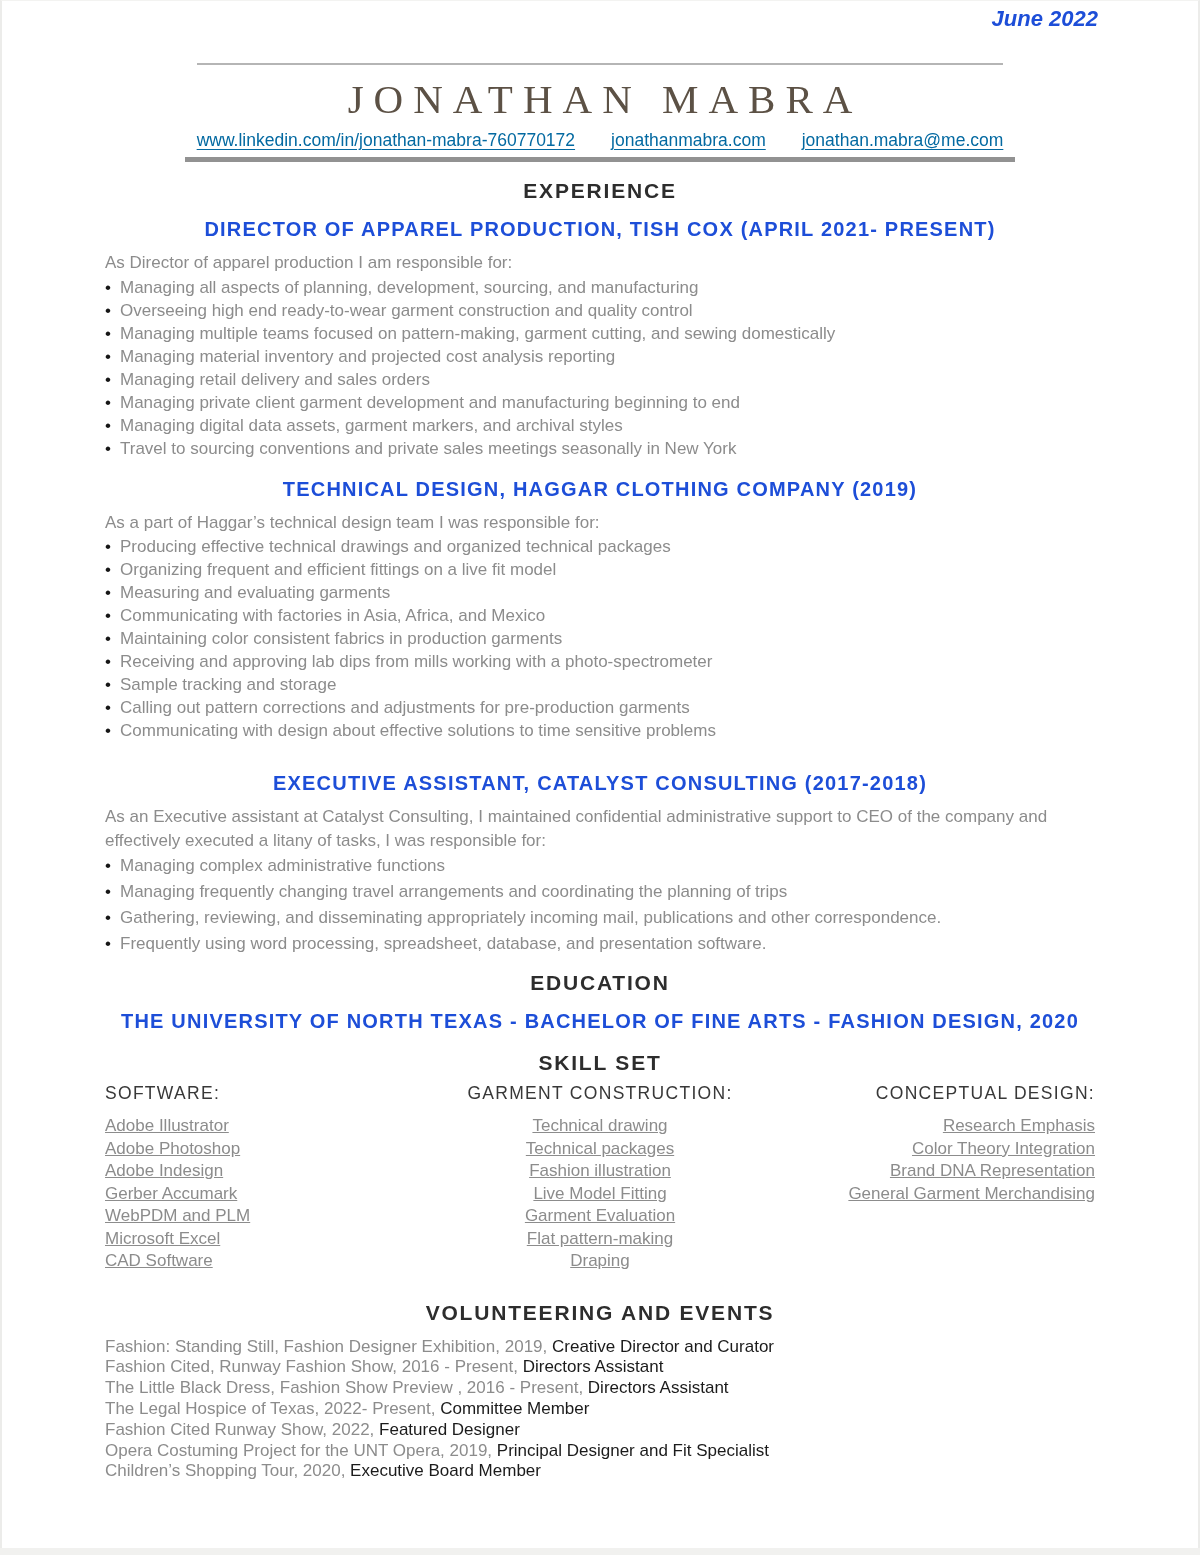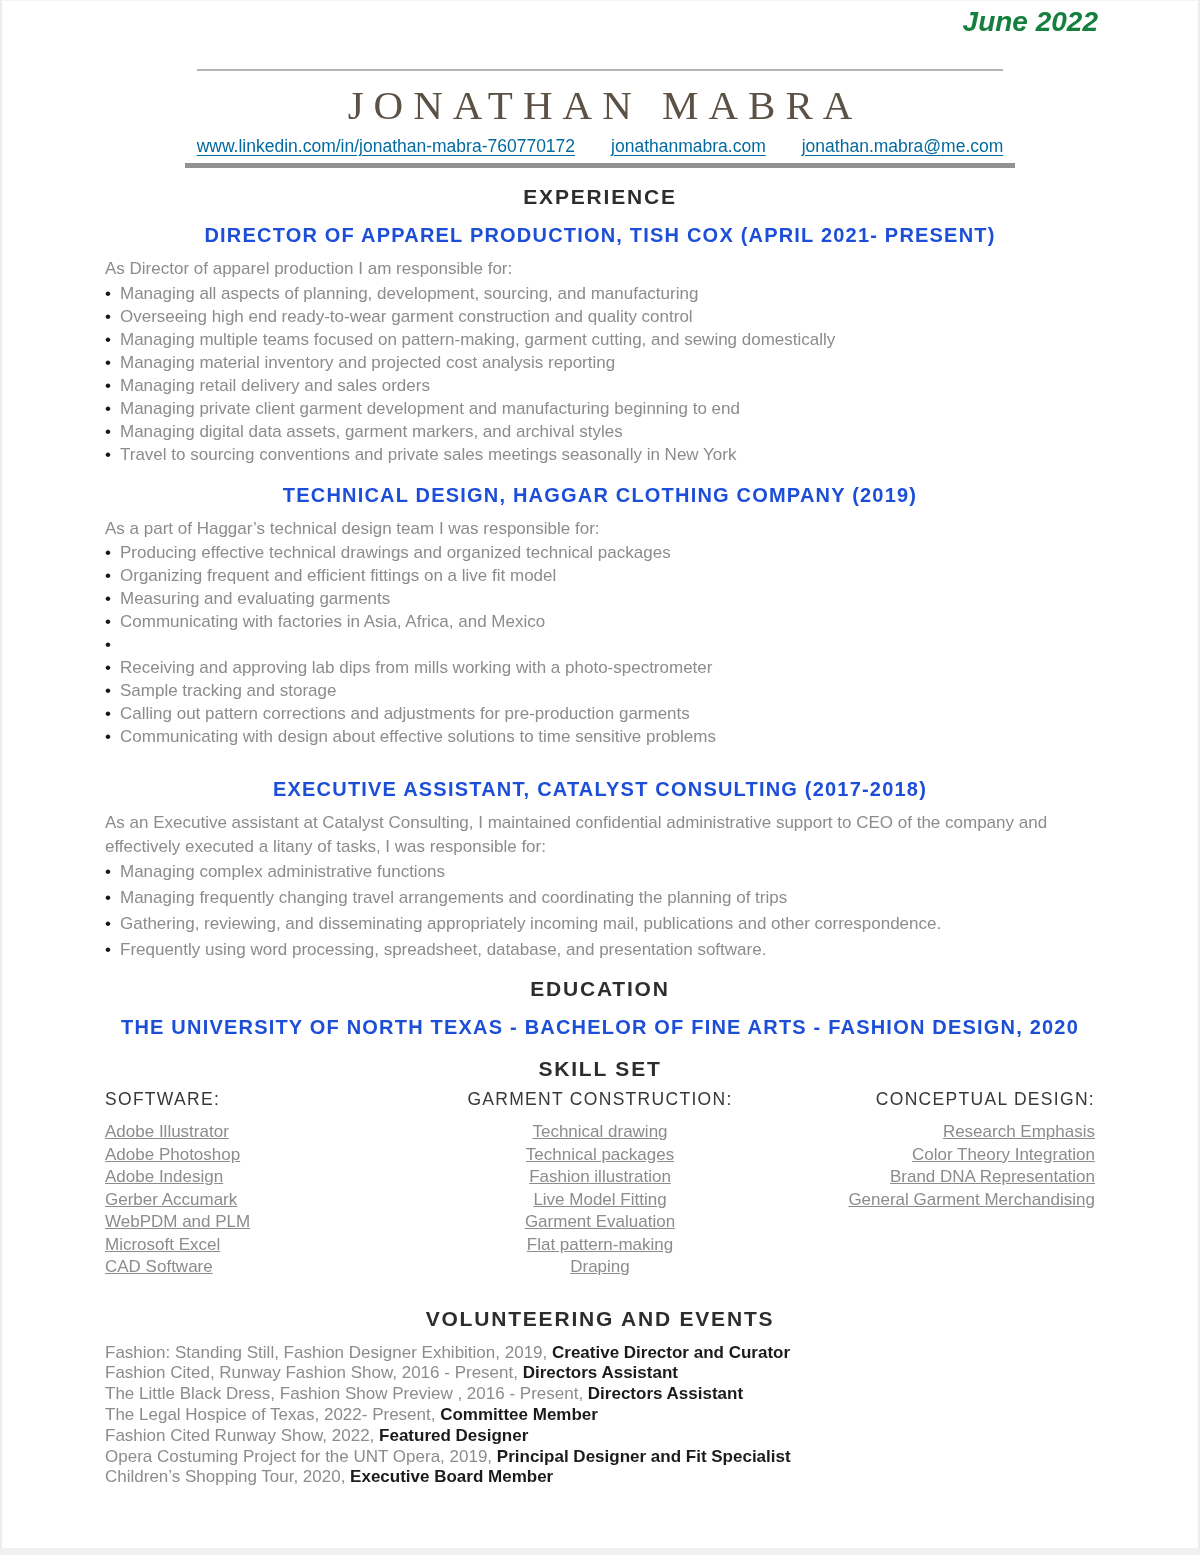--- a/index.html
+++ b/index.html
@@ -16,22 +16,22 @@
     border-left:2px solid #ececea;
     border-right:2px solid #ececea;
     border-top:1px solid #f3f3f1;
     overflow:hidden;
   }
   .content { padding:0 103px; }
 
   .date {
     text-align:right;
     padding:5px 100px 0 0;
-    font-size:28px; font-style:italic; font-weight:600;
-    color:#15803d;
+    font-size:22px; font-style:italic; font-weight:600;
+    color:#1d4ed8;
   }
   .rule-thin {
     width:806px; height:2px; background:#b5b5b5;
     margin:31px auto 0;
   }
   .name {
     margin:12px 0 0; text-align:center;
     font-family:"Liberation Serif", serif; font-weight:400;
     font-size:41px; line-height:1.1;
     letter-spacing:10px; text-indent:10px;
@@ -77,21 +77,21 @@
   .skill-head {
     font-size:17.5px; letter-spacing:1.3px; font-weight:400; color:#383838;
   }
   ul.skill-items {
     list-style:none; margin:11px 0 0; padding:0;
     font-size:17px; line-height:22.5px; color:#8c8c8c;text-decoration:underline;
   }
 
   .vol-list { margin-top:12px; }
   .vol-line { font-size:17px; line-height:20.8px; color:#8c8c8c; }
-  .vol-line b { color:#1b1b1b; font-weight:700; }
+  .vol-line b { color:#1b1b1b; font-weight:400; }
 </style>
 </head>
 <body>
 
 <div class="page">
 
   <div class="date">June 2022</div>
 
   <div class="rule-thin"></div>
 
@@ -179,20 +179,21 @@
             <span>Measuring and evaluating garments</span>
           </li>
 
           <li>
             <span class="dot">•</span>
             <span>Communicating with factories in Asia, Africa, and Mexico</span>
           </li>
 
           <li>
             <span class="dot">•</span>
+            <span>Maintaining color consistent fabrics in production garments</span>
           </li>
 
           <li>
             <span class="dot">•</span>
             <span>Receiving and approving lab dips from mills working with a photo-spectrometer</span>
           </li>
 
           <li>
             <span class="dot">•</span>
             <span>Sample tracking and storage</span>

